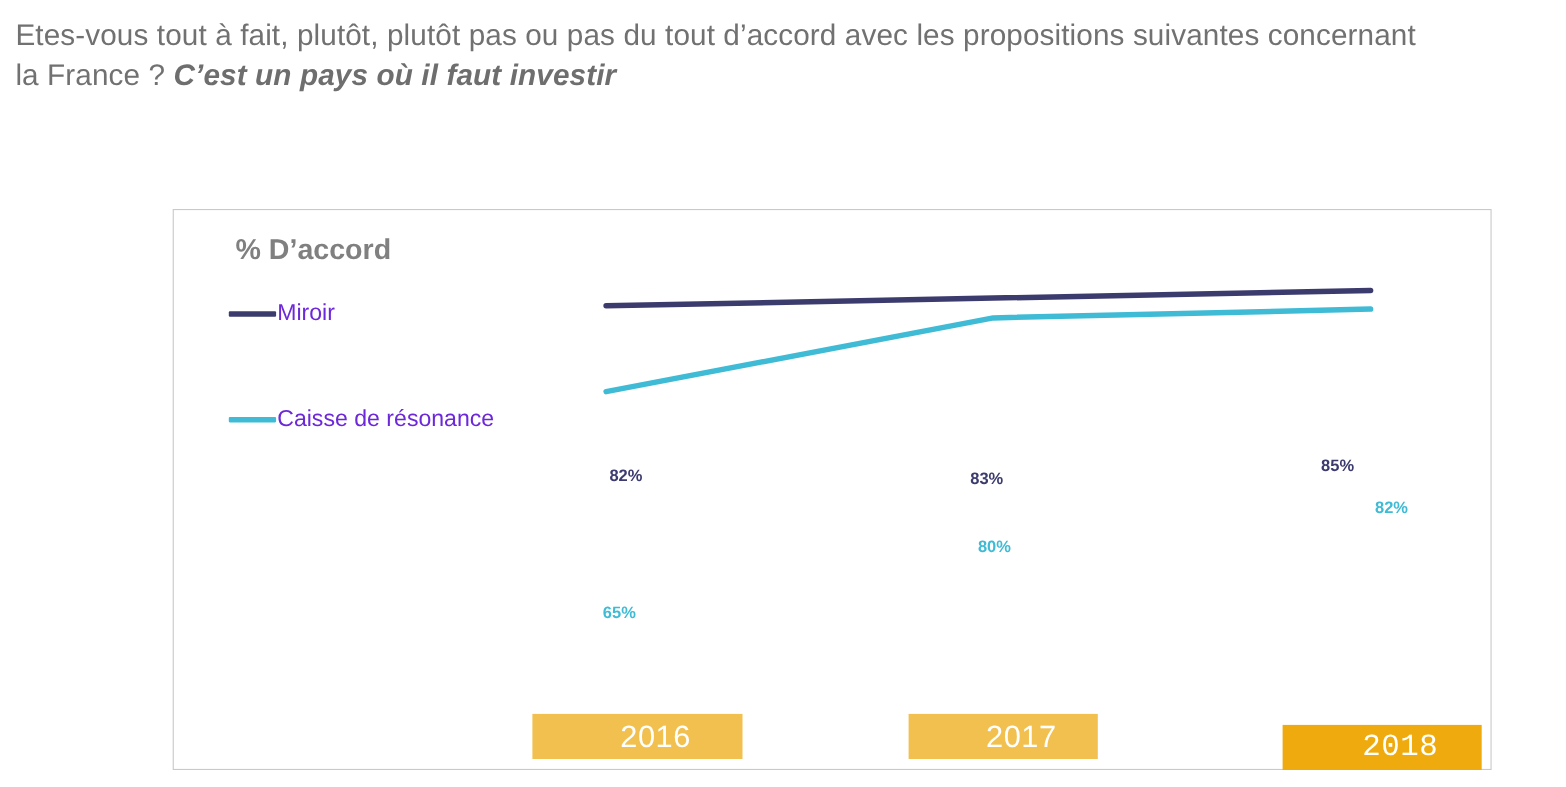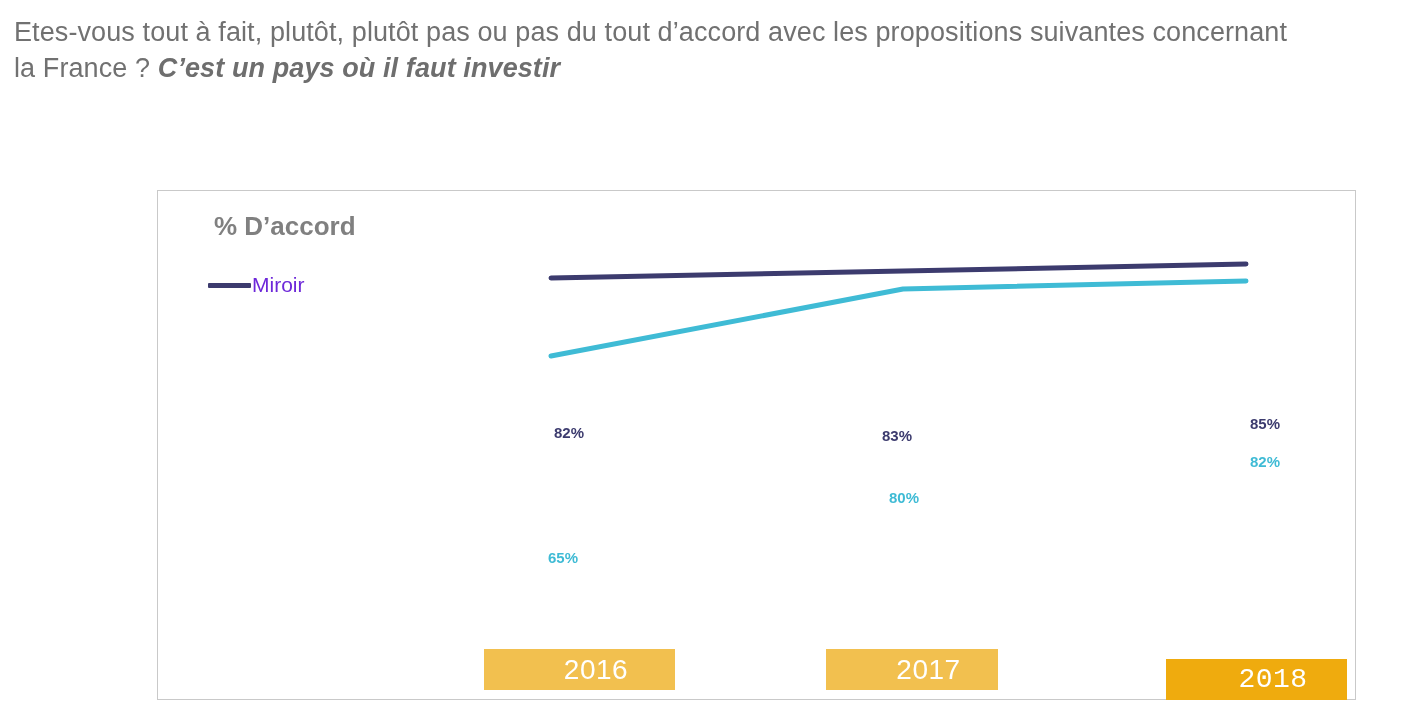--- a/index.html
+++ b/index.html
@@ -90,21 +90,21 @@
     position: absolute;
     font-size: 15px;
     font-weight: bold;
     white-space: nowrap;
   }
   .dlabel.navy  { color: #3c3b6e; }
   .dlabel.cyan  { color: #3fbbd5; }
 
   #lbl-miroir-2016 { left: 396px; top: 233px; }
   #lbl-miroir-2017 { left: 724px; top: 236px; }
-  #lbl-miroir-2018 { left: 1092px; top: 224px; }
+  #lbl-miroir-2018 { left: 1043px; top: 224px; }
   #lbl-caisse-2016 { left: 390px; top: 358px; }
   #lbl-caisse-2017 { left: 731px; top: 298px; }
   #lbl-caisse-2018 { left: 1092px; top: 262px; }
 
   
   .year-badge {
     position: absolute;
     height: 41px;
     display: flex;
     align-items: center;
@@ -125,20 +125,24 @@
 
 <div id="chart-frame">
 
   <div id="legend-title">% D’accord</div>
 
   <div class="legend-row" id="legend-row-miroir">
     <span class="legend-swatch" style="background:#3c3b6e"></span>
     <span class="legend-label">Miroir</span>
   </div>
 
+  <div class="legend-row" id="legend-row-caisse">
+    <span class="legend-swatch" style="background:#3fbbd5"></span>
+    <span class="legend-label">Caisse de résonance</span>
+  </div>
 
   <svg id="plot" viewBox="0 0 1199 510" preserveAspectRatio="none">
     <polyline points="393,87 745,80 1088,73" fill="none" stroke="#3c3b6e" stroke-width="5" stroke-linecap="round" stroke-linejoin="round"></polyline>
     <polyline points="393,165 745,98 1088,90" fill="none" stroke="#3fbbd5" stroke-width="5" stroke-linecap="round" stroke-linejoin="round"></polyline>
   </svg>
 
   <div class="dlabel navy" id="lbl-miroir-2016">82%</div>
   <div class="dlabel navy" id="lbl-miroir-2017">83%</div>
   <div class="dlabel navy" id="lbl-miroir-2018">85%</div>
 

